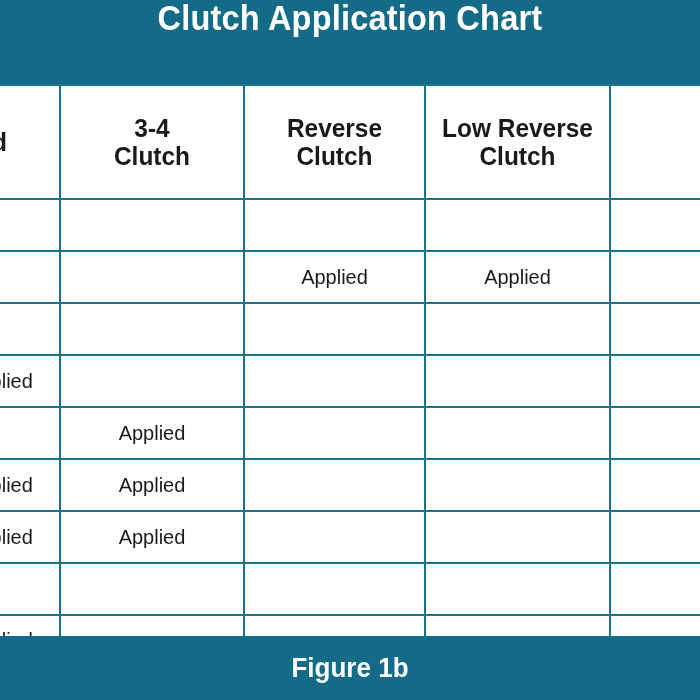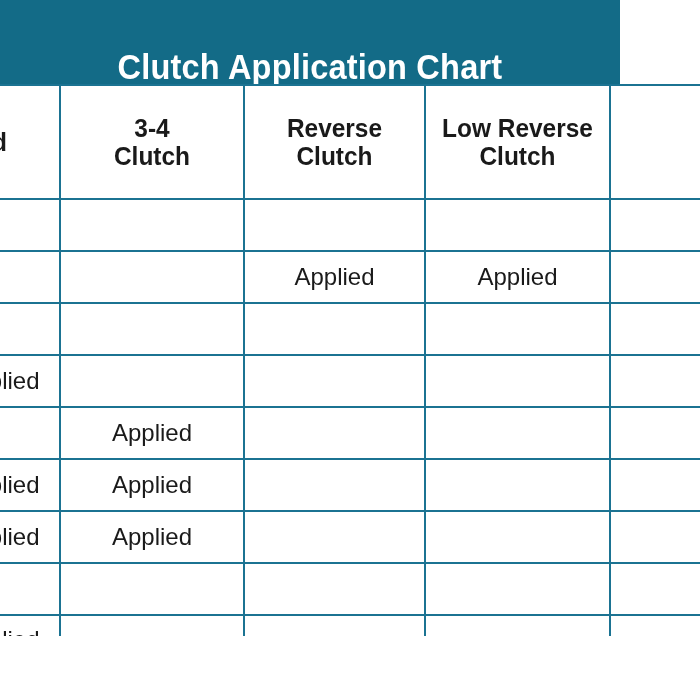--- a/index.html
+++ b/index.html
@@ -21,25 +21,25 @@
     height: 700px;
     box-sizing: border-box;
     background: #ffffff;
   }
 
   
   .title-bar {
     position: absolute;
     left: 0;
     top: 0;
-    width: 620px;
+    width: 700px;
     height: 84px;
     background: #136b87;
     display: flex;
-    align-items: flex-end;
+    align-items: flex-start;
     justify-content: center;
   }
   .title-text {
     color: #ffffff;
     font-family: "Liberation Sans Narrow", "Liberation Sans", sans-serif;
     font-size: 35px;
     font-weight: bold;
     letter-spacing: 0.2px;
     transform: scaleX(0.93);
     transform-origin: center center;
@@ -116,21 +116,21 @@
     font-size: 26px;
     font-weight: bold;
     line-height: 1.08;
     transform: scaleX(0.94);
     letter-spacing: 0px;
     white-space: pre-line;
   }
 
   tbody td {
     height: 50px;
-    font-size: 24px;
+    font-size: 20px;
     font-weight: normal;
     line-height: 1.1;
     white-space: nowrap;
   }
 
   tbody tr:last-child td {
     height: 48px;
   }
 
   .hdr-inner {
@@ -240,14 +240,17 @@
           <td>Applied</td>
           <td></td>
           <td></td>
           <td></td>
           <td></td>
         </tr>
       </tbody>
     </table>
   </div>
 
+  <div class="footer-bar">
+    <span class="footer-text">Figure 1b</span>
+  </div>
 
 </div>
 
 </body></html>

